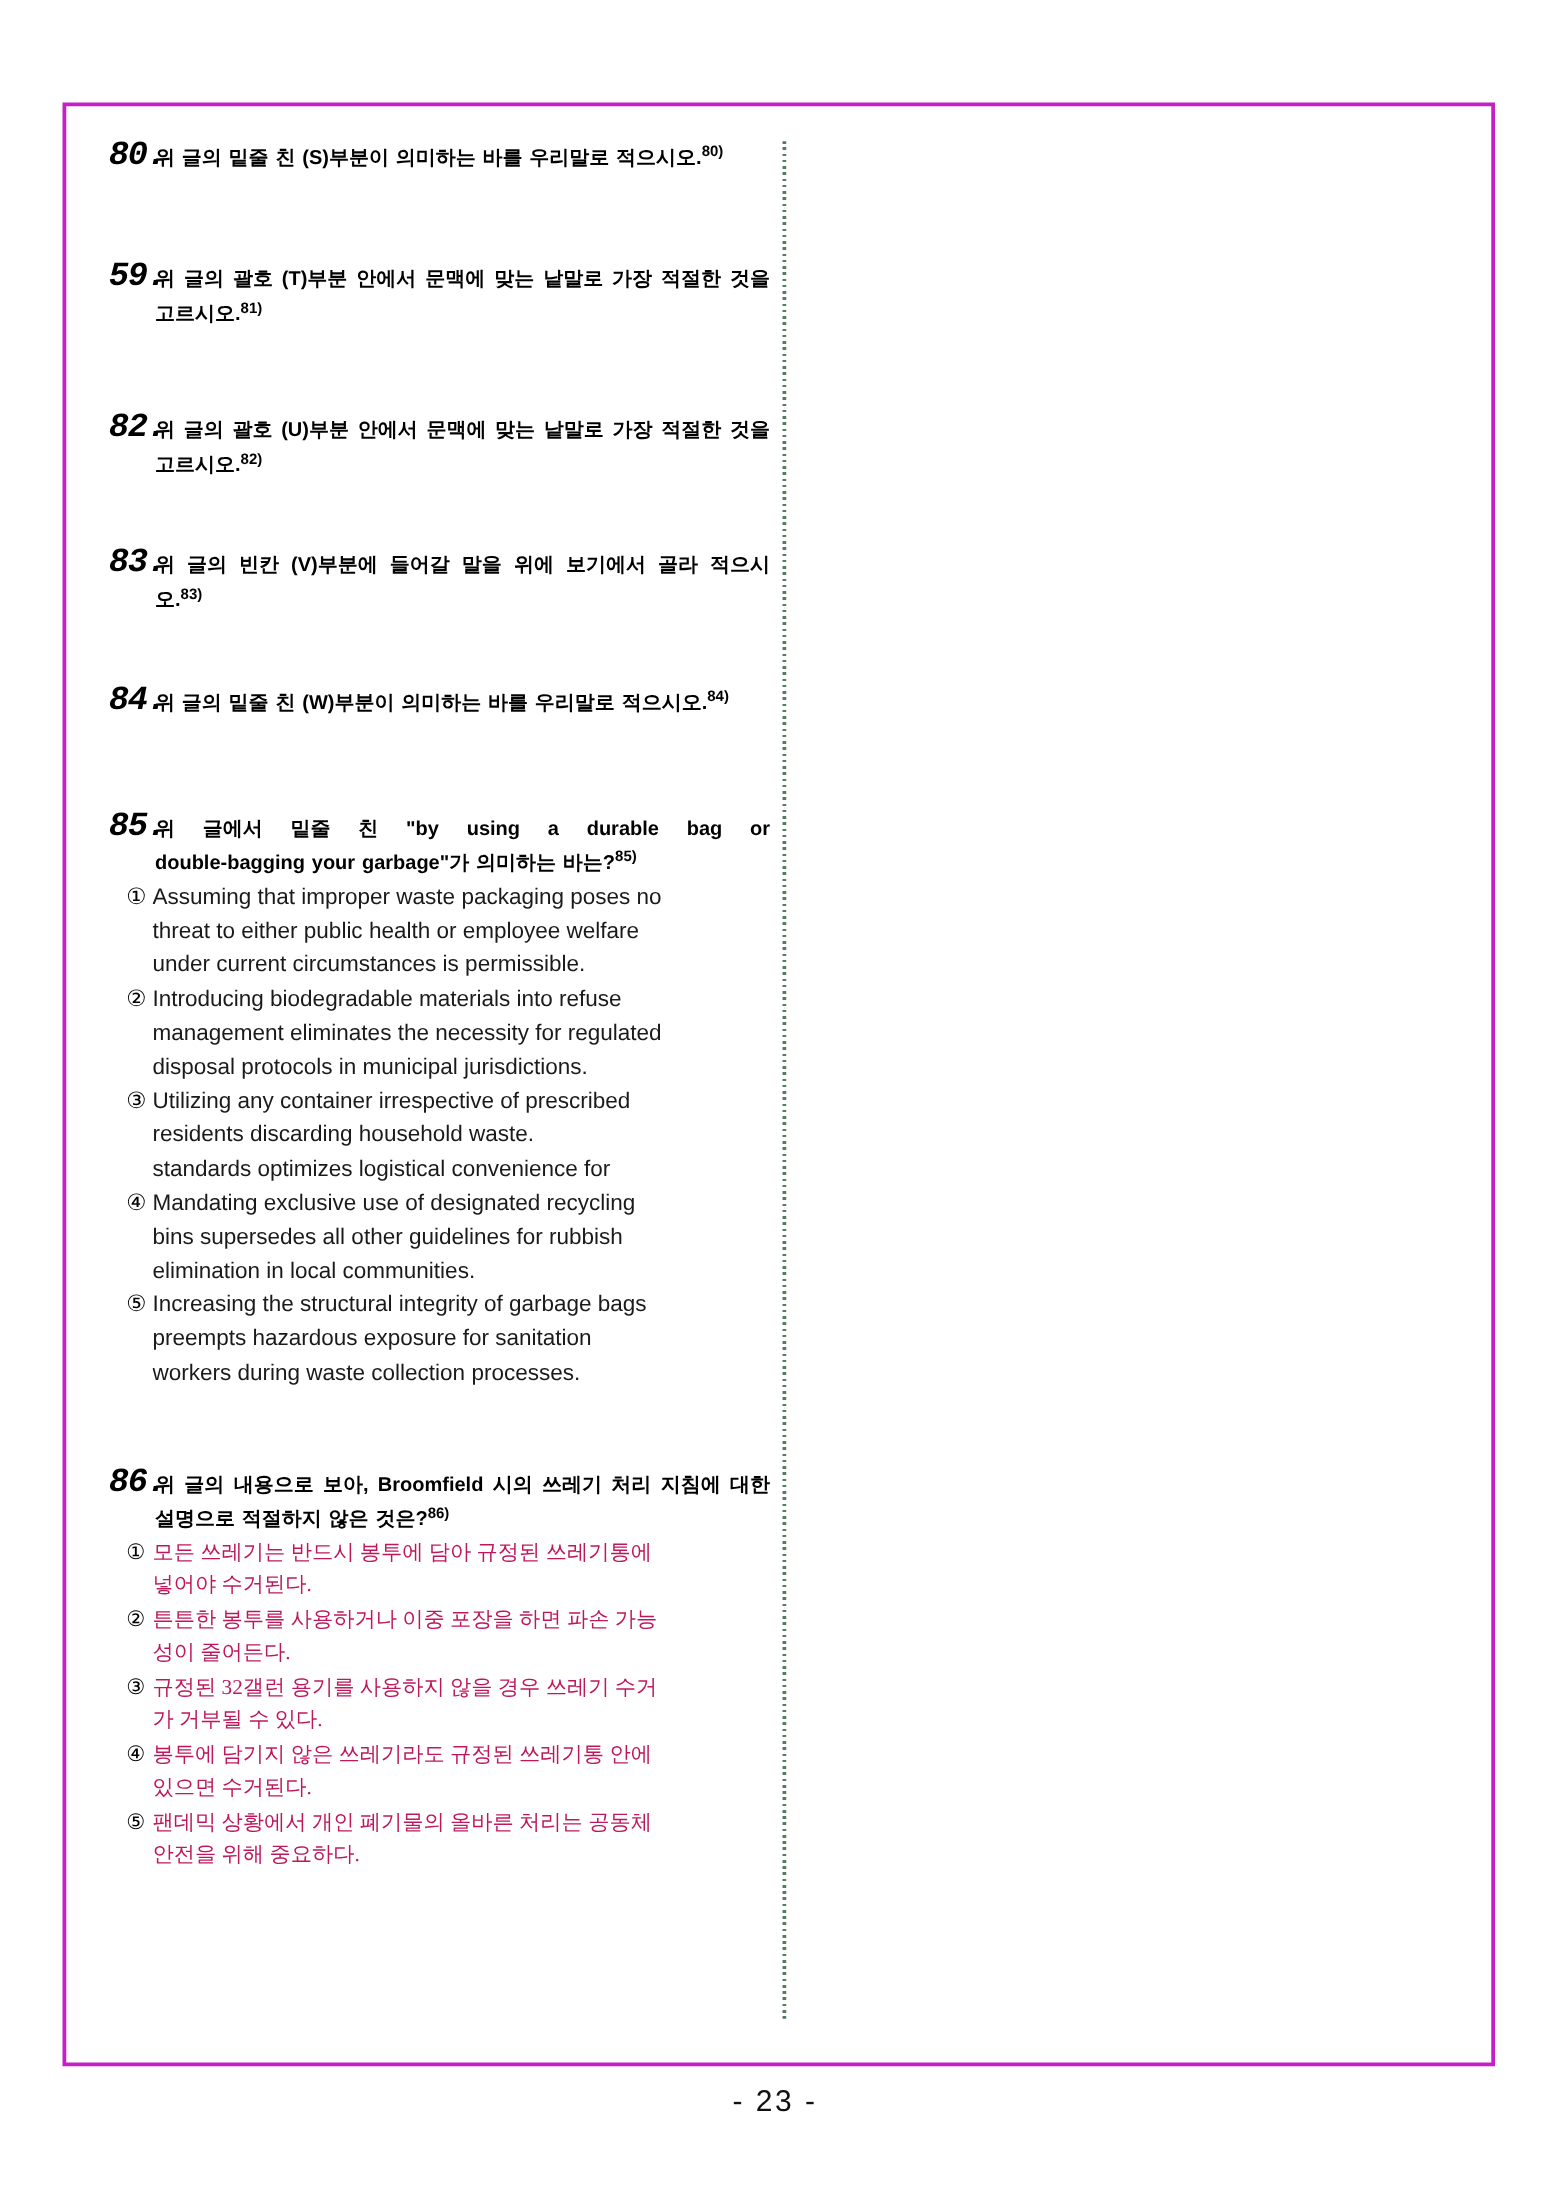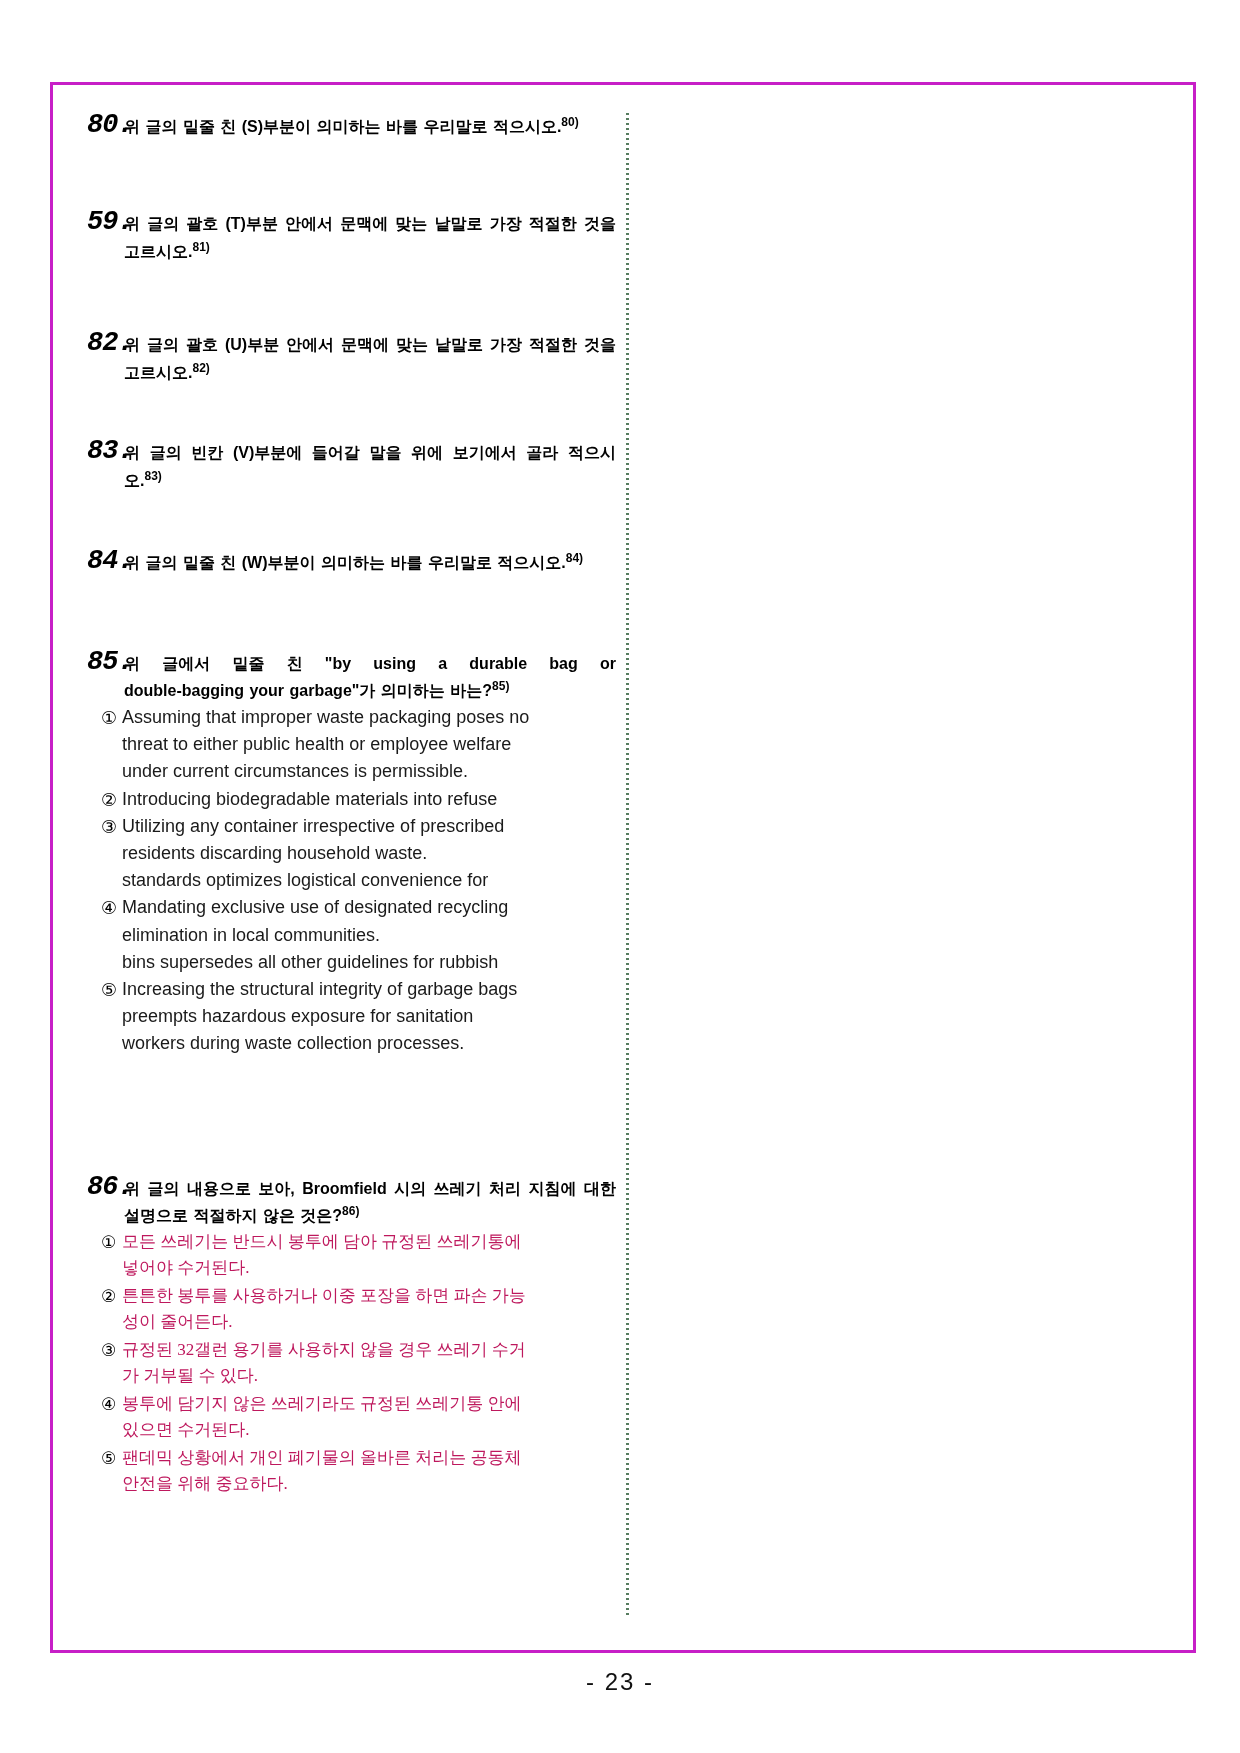--- a/index.html
+++ b/index.html
@@ -135,32 +135,34 @@
       <div class="opts">
         <div class="opt">
           <span class="optlabel">①</span>
           <div class="eline just">Assuming that improper waste packaging poses no</div>
           <div class="eline just">threat to either public health or employee welfare</div>
           <div class="eline">under current circumstances is permissible.</div>
         </div>
         <div class="opt">
           <span class="optlabel">②</span>
           <div class="eline just">Introducing biodegradable materials into refuse</div>
+          <div class="eline just">management eliminates the necessity for regulated</div>
+          <div class="eline">disposal protocols in municipal jurisdictions.</div>
         </div>
         <div class="opt">
           <span class="optlabel">③</span>
           <div class="eline just">Utilizing any container irrespective of prescribed</div>
           <div class="eline">residents discarding household waste.</div>
           <div class="eline just">standards optimizes logistical convenience for</div>
         </div>
         <div class="opt">
           <span class="optlabel">④</span>
           <div class="eline just">Mandating exclusive use of designated recycling</div>
+          <div class="eline just">bins supersedes all other guidelines for rubbish</div>
           <div class="eline">elimination in local communities.</div>
-          <div class="eline just">bins supersedes all other guidelines for rubbish</div>
         </div>
         <div class="opt">
           <span class="optlabel">⑤</span>
           <div class="eline just">Increasing the structural integrity of garbage bags</div>
           <div class="eline just">preempts hazardous exposure for sanitation</div>
           <div class="eline">workers during waste collection processes.</div>
         </div>
       </div>
     </section>
 

